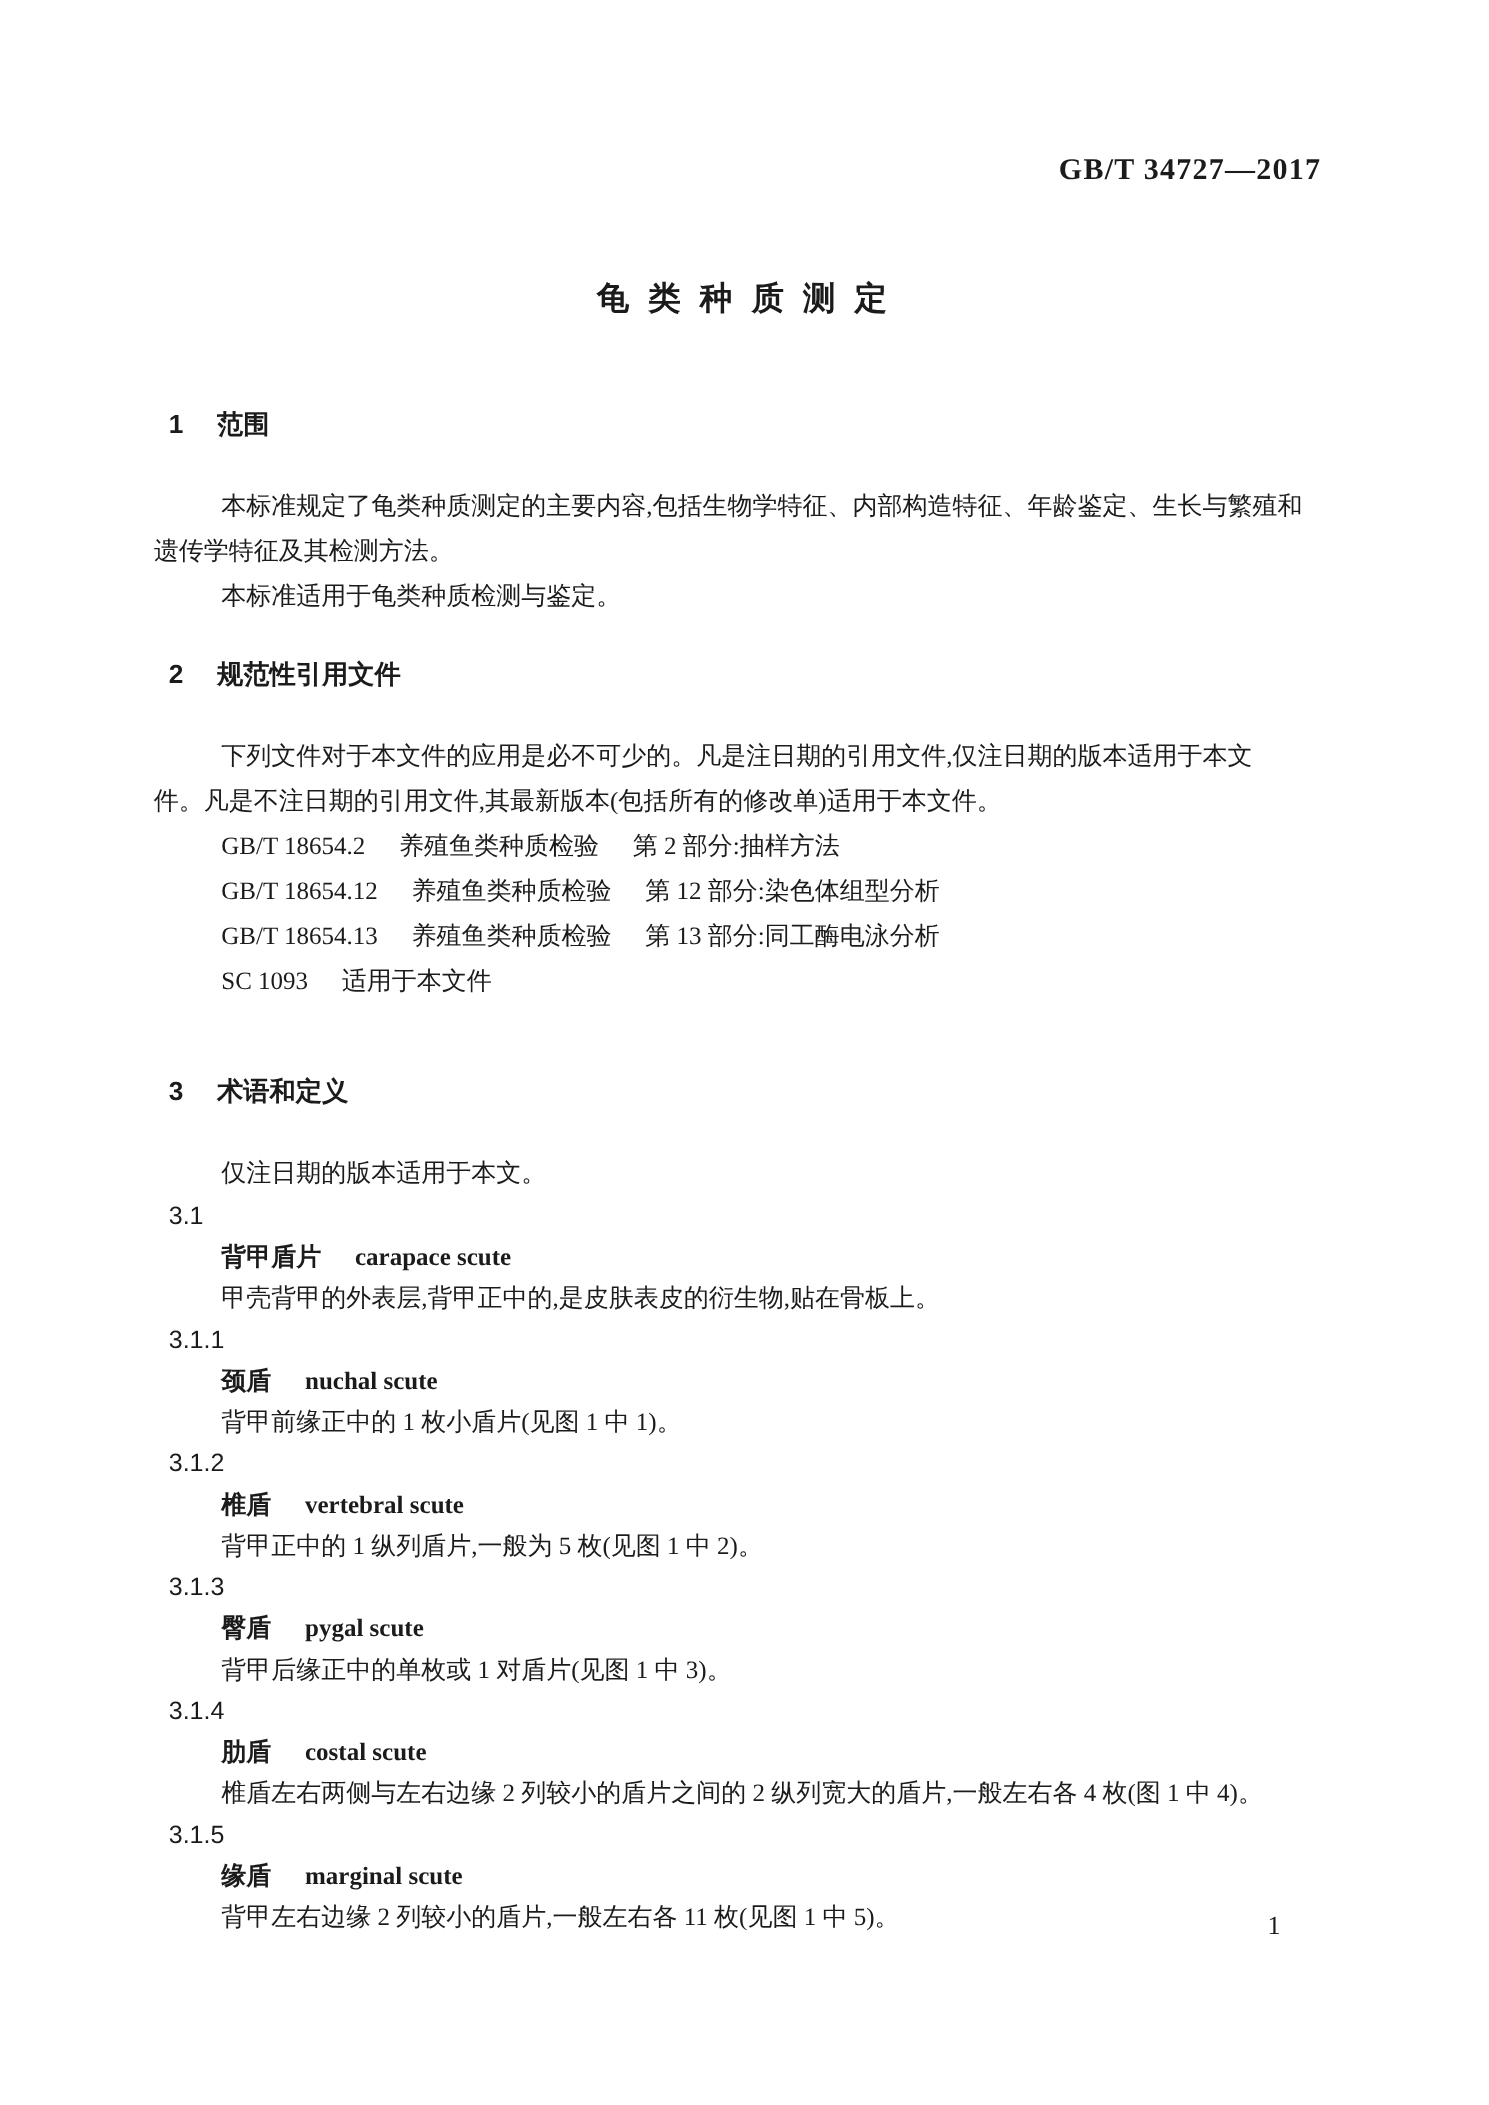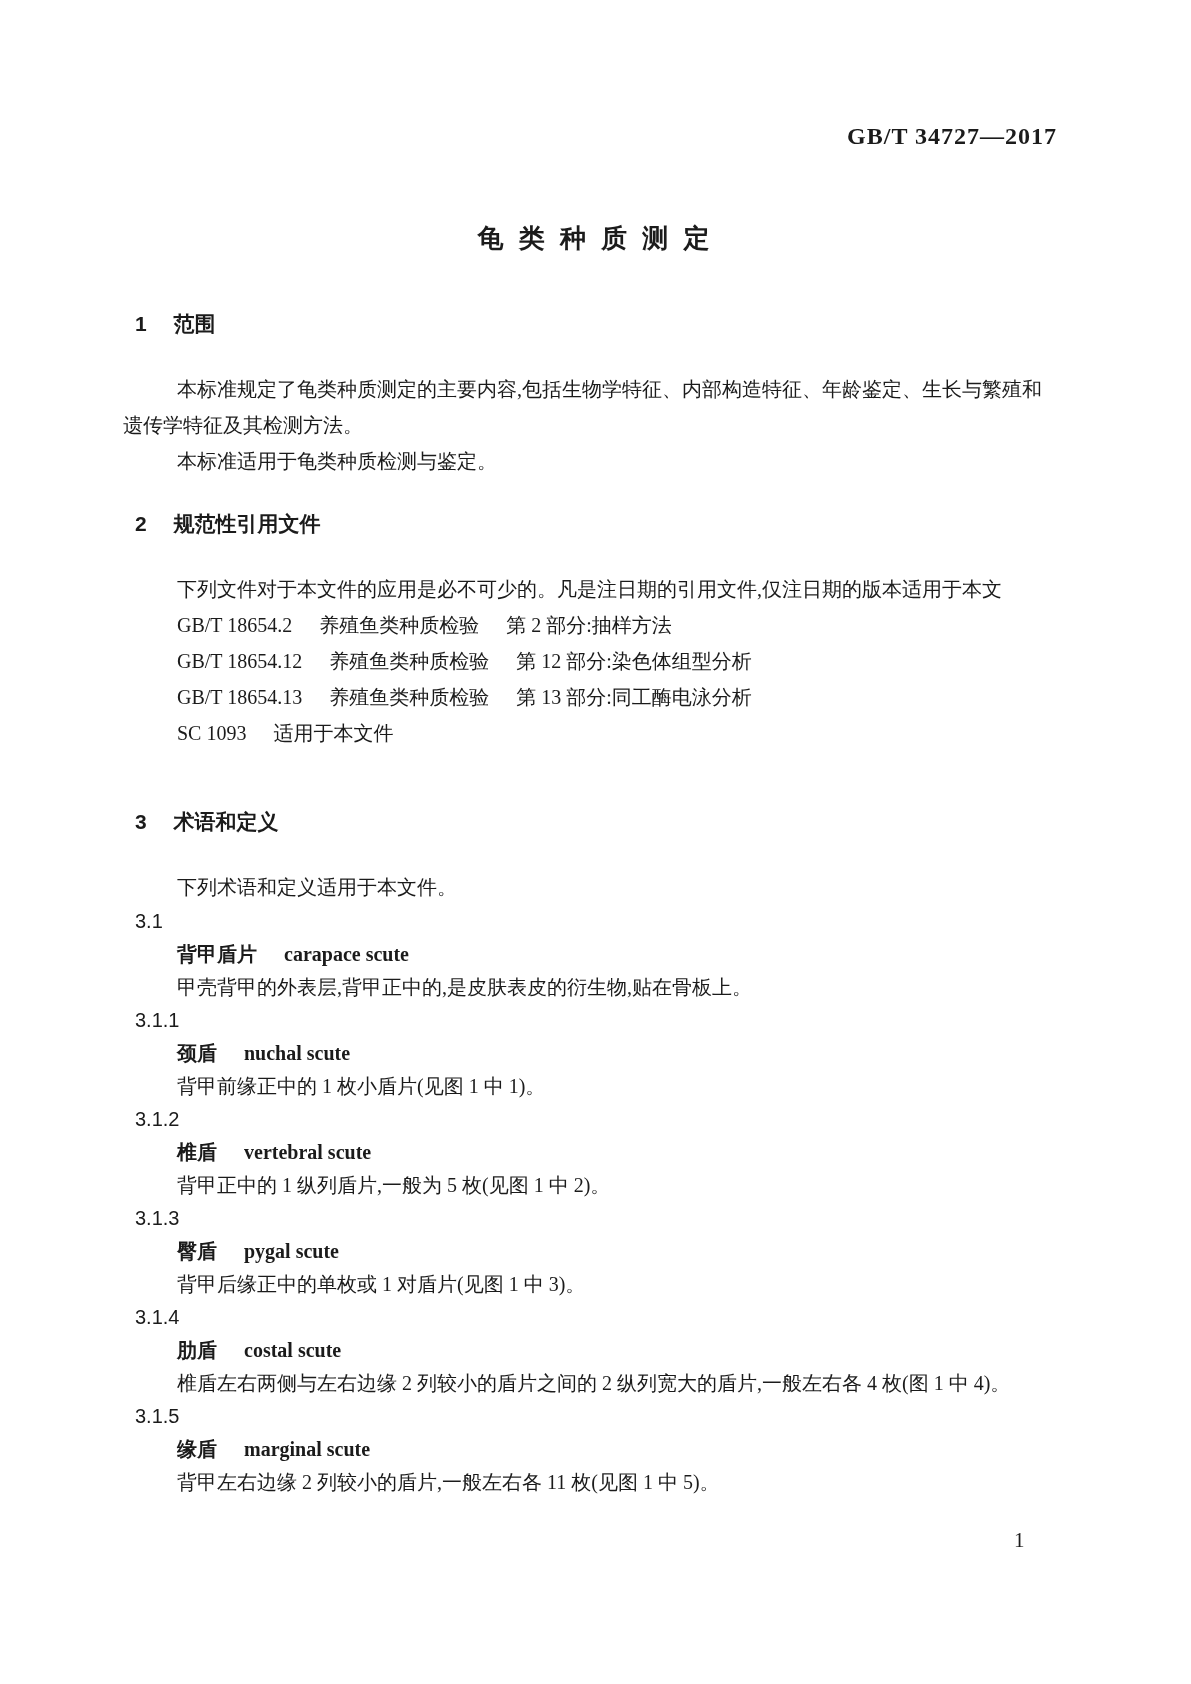--- a/index.html
+++ b/index.html
@@ -30,21 +30,21 @@
     text-align: center;
     font-size: 26px;
     font-weight: bold;
     letter-spacing: 4px;
     white-space: nowrap;
     font-family: "Liberation Sans", "DejaVu Sans", sans-serif;
   }
   .content {
     position: absolute;
     left: 123px;
-    top: 311px;
+    top: 327px;
     width: 945px;
   }
   .sec-h {
     height: 26px;
     line-height: 26px;
     font-size: 21px;
     font-weight: bold;
     padding-left: 12px;
     white-space: nowrap;
     font-family: "Liberation Sans", "DejaVu Sans", sans-serif;
@@ -112,20 +112,21 @@
     </div>
     <div class="pline indent first-after-h">本标准规定了龟类种质测定的主要内容,包括生物学特征、内部构造特征、年龄鉴定、生长与繁殖和</div>
     <div class="pline">遗传学特征及其检测方法。</div>
     <div class="pline indent">本标准适用于龟类种质检测与鉴定。</div>
 
     <div class="sec-h mt32">
       <span class="sec-num">2</span>
       <span>规范性引用文件</span>
     </div>
     <div class="pline indent first-after-h">下列文件对于本文件的应用是必不可少的。凡是注日期的引用文件,仅注日期的版本适用于本文</div>
+    <div class="pline">件。凡是不注日期的引用文件,其最新版本(包括所有的修改单)适用于本文件。</div>
 
     <div class="ref">
       <span>GB/T 18654.2</span>
       <span class="gap">养殖鱼类种质检验</span>
       <span class="gap">第 2 部分:抽样方法</span>
     </div>
     <div class="ref">
       <span>GB/T 18654.12</span>
       <span class="gap">养殖鱼类种质检验</span>
       <span class="gap">第 12 部分:染色体组型分析</span>
@@ -138,21 +139,21 @@
     <div class="ref">
       <span>SC 1093</span>
       <span class="gap">适用于本文件</span>
       <span class="gap"></span>
     </div>
 
     <div class="sec-h mt38">
       <span class="sec-num">3</span>
       <span>术语和定义</span>
     </div>
-    <div class="pline indent first-after-h">下列术语和定义适用于本文件。</div>
+    <div class="pline indent first-after-h">仅注日期的版本适用于本文。</div>
 
     <div>
 
       <div>
         <div class="tline term-num">3.1</div>
         <div class="tline term-name">
           <span class="term-zh">背甲盾片</span>
           <span class="term-en">carapace scute</span>
         </div>
         <div class="tline term-desc">甲壳背甲的外表层,背甲正中的,是皮肤表皮的衍生物,贴在骨板上。</div>

